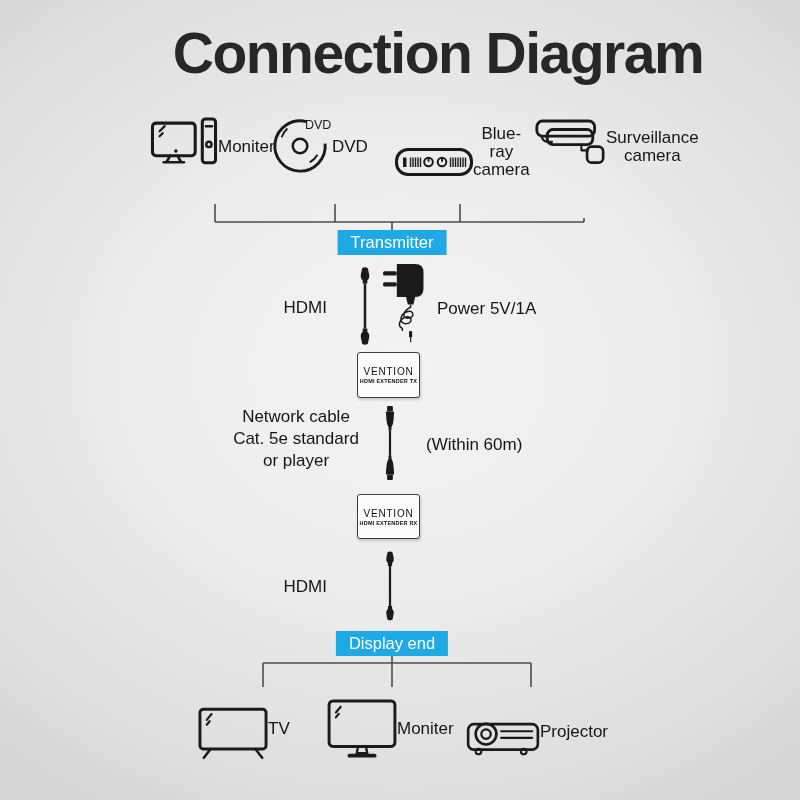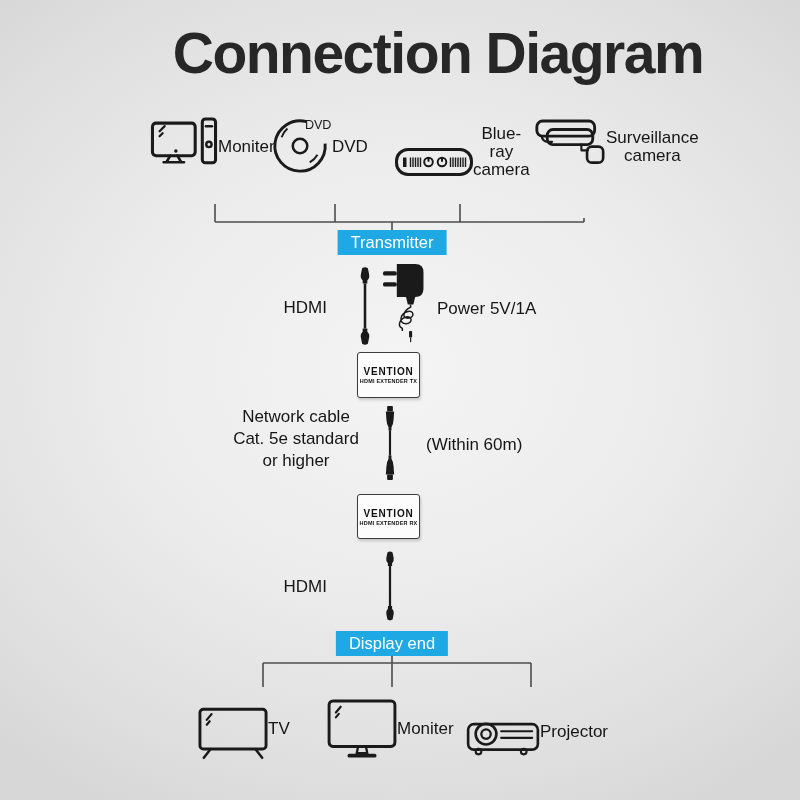--- a/index.html
+++ b/index.html
@@ -35,21 +35,21 @@
   }
   .side-label{position:absolute;font-size:17px;color:#161616;z-index:1;}
   .right-align{text-align:right;}
   .center-align{text-align:center;}
   .extender-box{
     position:absolute;left:357px;width:61px;z-index:2;
     background:#fcfcfc;border:1.3px solid #3d3d3d;border-radius:3px;
     box-shadow:1px 2px 3px rgba(0,0,0,0.18);
     display:flex;flex-direction:column;align-items:center;justify-content:center;
   }
-  .brand{font-size:10px;font-weight:bold;letter-spacing:0.8px;color:#121212;}
+  .brand{font-size:10px;font-weight:normal;letter-spacing:0.8px;color:#121212;}
   .model{font-size:5.5px;font-weight:bold;letter-spacing:0.2px;color:#121212;margin-top:1px;white-space:nowrap;}
   .abs{position:absolute;z-index:1;}
   .ico{color:#1a1a1a;}
 </style>
 </head>
 <body>
 
 <div class="canvas">
 
   <svg class="lines-overlay" width="800" height="800" viewBox="0 0 800 800">
@@ -153,21 +153,21 @@
   <div class="side-label" style="left:437px;top:299px;">Power 5V/1A</div>
 
   <div class="extender-box" style="top:352px;height:44px;">
     <div class="brand">VENTION</div>
     <div class="model">HDMI EXTENDER TX</div>
   </div>
 
   <div class="side-label center-align" style="left:202px;top:406px;width:188px;line-height:22px;">
     <div>Network cable</div>
     <div>Cat. 5e standard</div>
-    <div>or higher</div>
+    <div>or player</div>
   </div>
 
   <svg class="abs ico" style="left:381px;top:402px;" viewBox="0 0 20 82" width="18" height="82">
     <g fill="currentColor">
       <rect x="6.8" y="0" width="6.4" height="6" rx="1"></rect>
       <path d="M5.4 6 H14.6 L14 15 Q13.8 20 11.6 23.5 L11.6 27 H8.4 L8.4 23.5 Q6.2 20 6 15 Z"></path>
       <rect x="8.8" y="27" width="2.4" height="28"></rect>
       <g transform="translate(0,82) scale(1,-1)">
         <rect x="6.8" y="0" width="6.4" height="6" rx="1"></rect>
         <path d="M5.4 6 H14.6 L14 15 Q13.8 20 11.6 23.5 L11.6 27 H8.4 L8.4 23.5 Q6.2 20 6 15 Z"></path>

